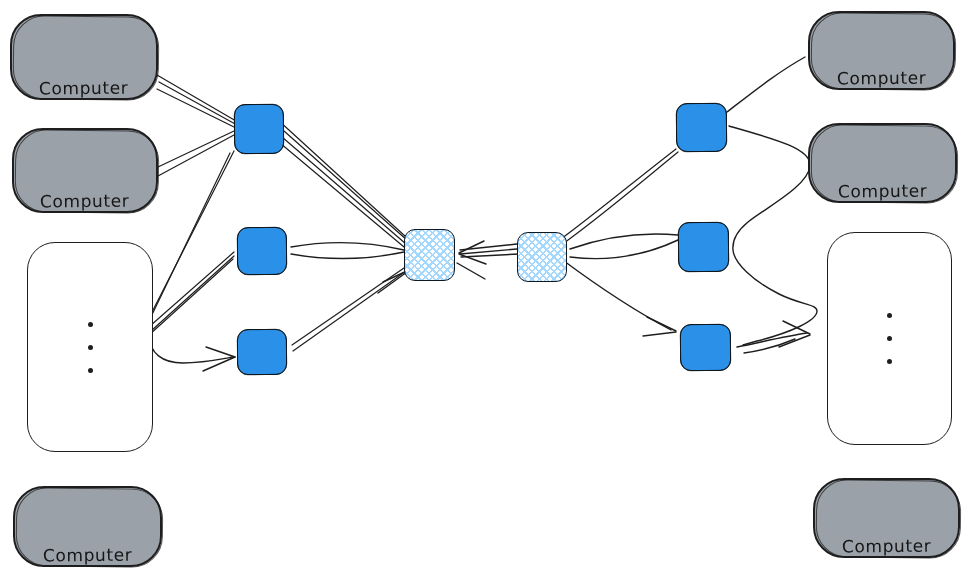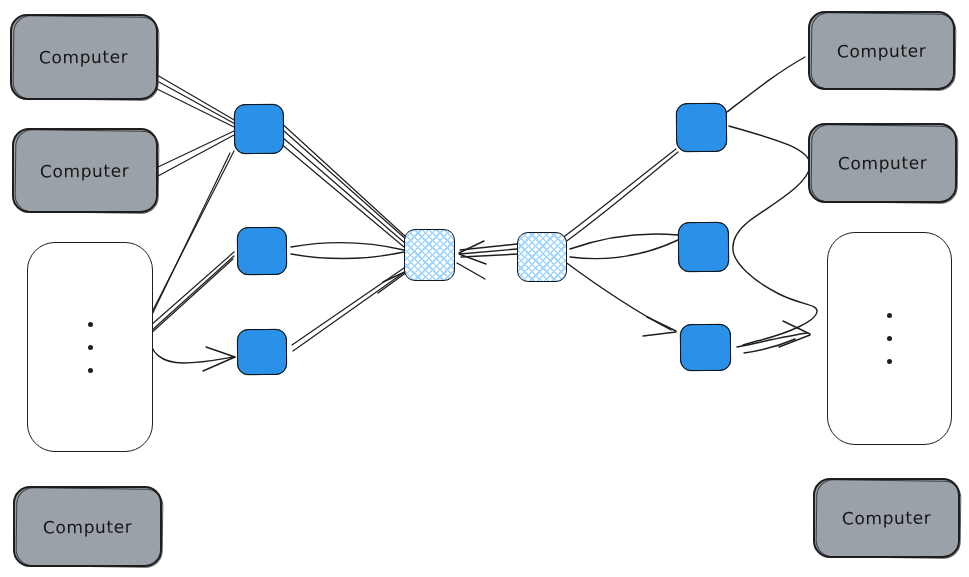--- a/index.html
+++ b/index.html
@@ -12,22 +12,22 @@
   }
   svg.wires{position:absolute;left:0;top:0;width:969px;height:577px;}
   svg.wires path{fill:none;stroke:var(--line,#1e1e1e);stroke-width:1.4;stroke-linecap:round;stroke-linejoin:round;}
   svg.wires path.thin{stroke-width:1.2;}
 
   .node{position:absolute;box-sizing:border-box;}
 
   .computer{
     background:var(--computer-fill,#9aa1a8);
     border:2px solid var(--line,#1e1e1e);
-    border-radius:17px;
-    display:flex;align-items:center;justify-content:center;
+    border-radius:31px;
+    display:flex;align-items:flex-end;justify-content:center;
   }
   .computer::before{
     content:"";position:absolute;inset:-1px;border:1.3px solid var(--line,#1e1e1e);
     border-radius:inherit;transform:rotate(.8deg) translate(2px,1px);opacity:.75;pointer-events:none;
   }
   .computer .lbl{
     font-size:17px;font-weight:500;color:var(--text,#161616);
     letter-spacing:.6px;transform:rotate(-.5deg);
   }
 

